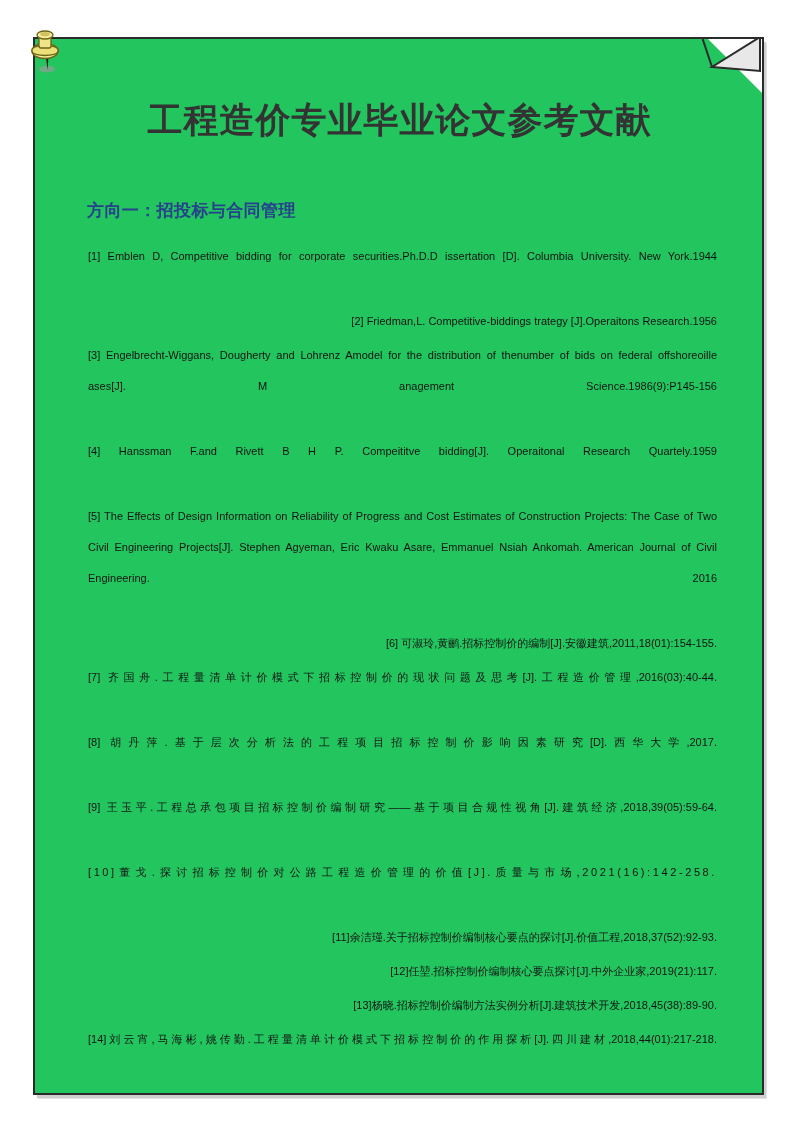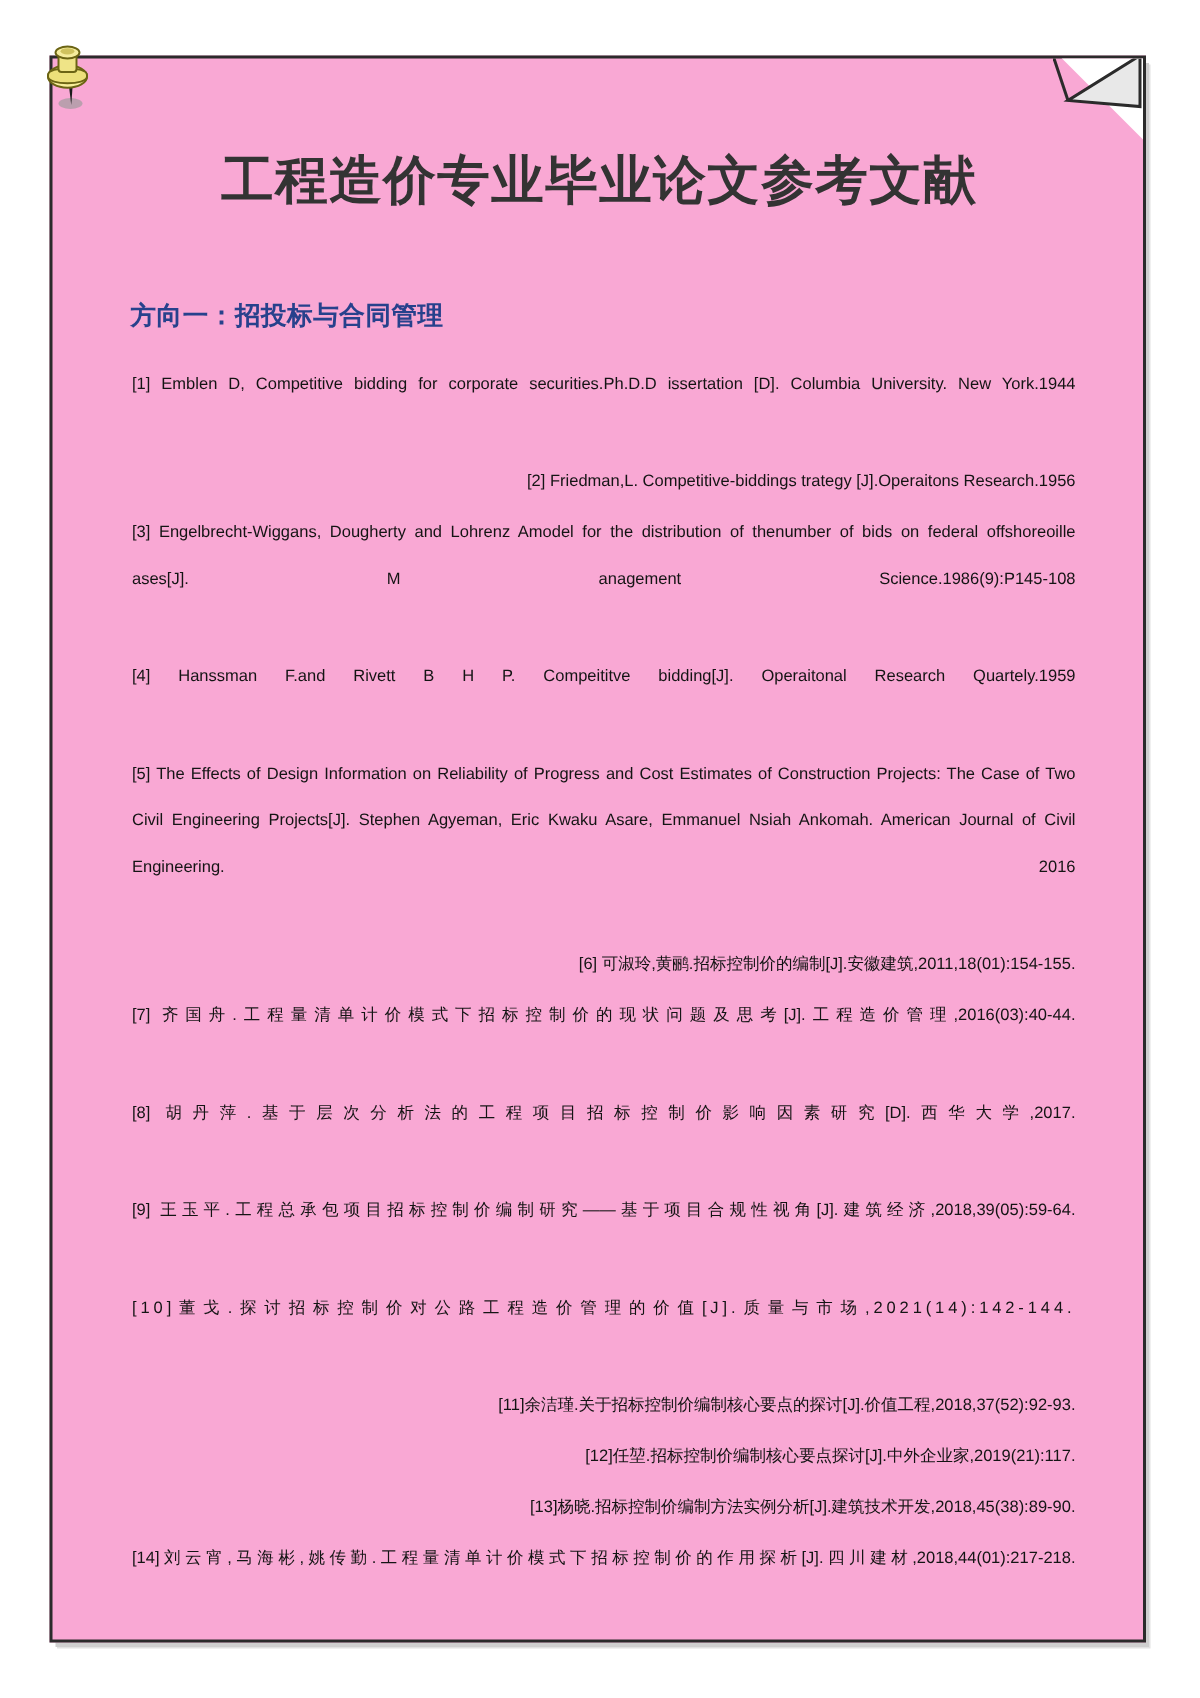--- a/index.html
+++ b/index.html
@@ -16,21 +16,21 @@
     position: relative;
   }
 
   
   #page-sheet {
     position: absolute;
     left: 33px;
     top: 37px;
     width: 731px;
     height: 1058px;
-    background: #f9a8d4;
+    background: #22c55e;
     border: 2px solid #2b2b2b;
     box-sizing: border-box;
     box-shadow: 3px 4px 0 -1px #cfcfcf, 4px 5px 0 -1px #e2e2e2;
     overflow: hidden;
   }
 
   
   #corner-fold {
     position: absolute;
     right: -2px;
@@ -145,28 +145,28 @@
 
   <div id="content">
 
     <h1 id="doc-title">工程造价专业毕业论文参考文献</h1>
 
     <h2 class="section-heading">方向一：招投标与合同管理</h2>
 
     <ol id="ref-list">
         <li class="ref-item en">[1]  Emblen D, Competitive bidding for corporate securities.Ph.D.D issertation [D]. Columbia University. New York.1944</li>
         <li class="ref-item nojust">[2]  Friedman,L. Competitive-biddings trategy [J].Operaitons Research.1956</li>
-        <li class="ref-item en">[3]  Engelbrecht-Wiggans, Dougherty and Lohrenz Amodel for the distribution of thenumber of bids on federal offshoreoille ases[J].  M  anagement Science.1986(9):P145-108</li>
+        <li class="ref-item en">[3]  Engelbrecht-Wiggans, Dougherty and Lohrenz Amodel for the distribution of thenumber of bids on federal offshoreoille ases[J].  M  anagement Science.1986(9):P145-156</li>
         <li class="ref-item en">[4]  Hanssman F.and Rivett B H P. Compeititve bidding[J]. Operaitonal Research Quartely.1959</li>
         <li class="ref-item en">[5]  The Effects of Design Information on Reliability of Progress and Cost Estimates of Construction Projects: The Case of Two Civil Engineering Projects[J]. Stephen Agyeman, Eric Kwaku Asare, Emmanuel Nsiah Ankomah.    American Journal of Civil Engineering. 2016</li>
         <li class="ref-item nojust">[6]  可淑玲,黄鹂.招标控制价的编制[J].安徽建筑,2011,18(01):154-155.</li>
         <li class="ref-item loose">[7]  齐国舟.工程量清单计价模式下招标控制价的现状问题及思考[J].工程造价管理,2016(03):40-44.</li>
         <li class="ref-item loose">[8]  胡丹萍.基于层次分析法的工程项目招标控制价影响因素研究[D].西华大学,2017.</li>
         <li class="ref-item loose">[9]  王玉平.工程总承包项目招标控制价编制研究——基于项目合规性视角[J].建筑经济,2018,39(05):59-64.</li>
-        <li class="ref-item wide-track">[10]董戈.探讨招标控制价对公路工程造价管理的价值[J].质量与市场,2021(14):142-144.</li>
+        <li class="ref-item wide-track">[10]董戈.探讨招标控制价对公路工程造价管理的价值[J].质量与市场,2021(16):142-258.</li>
         <li class="ref-item nojust">[11]余洁瑾.关于招标控制价编制核心要点的探讨[J].价值工程,2018,37(52):92-93.</li>
         <li class="ref-item nojust">[12]任堃.招标控制价编制核心要点探讨[J].中外企业家,2019(21):117.</li>
         <li class="ref-item nojust">[13]杨晓.招标控制价编制方法实例分析[J].建筑技术开发,2018,45(38):89-90.</li>
         <li class="ref-item loose">[14]刘云宵,马海彬,姚传勤.工程量清单计价模式下招标控制价的作用探析[J].四川建材,2018,44(01):217-218.</li>
       </ol>
 
   </div>
 </div>
 
 <svg id="pushpin" viewBox="0 0 40 52">

